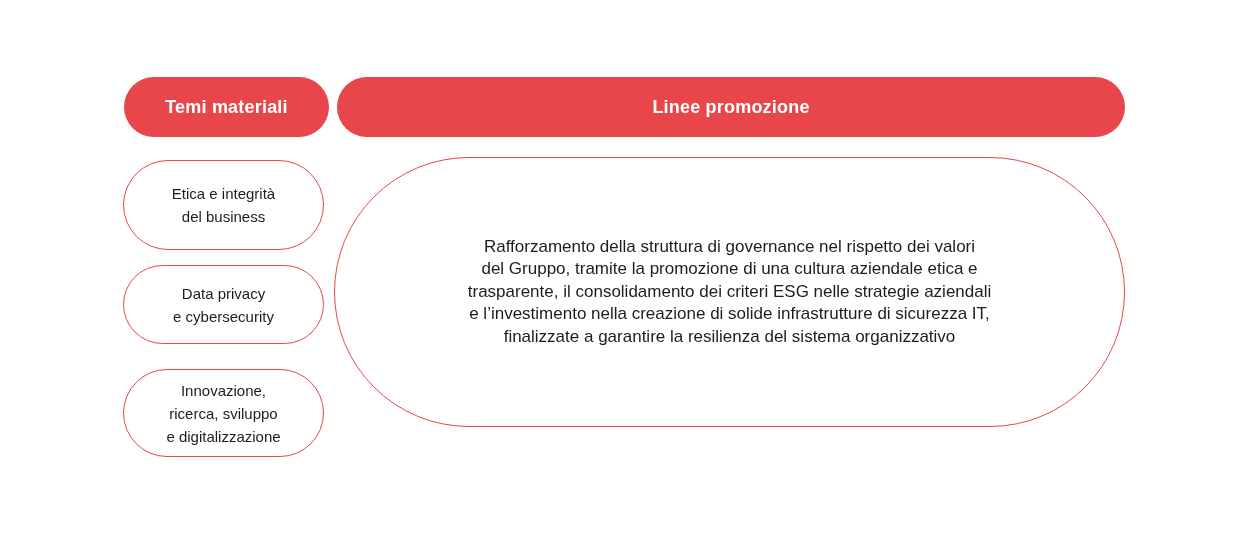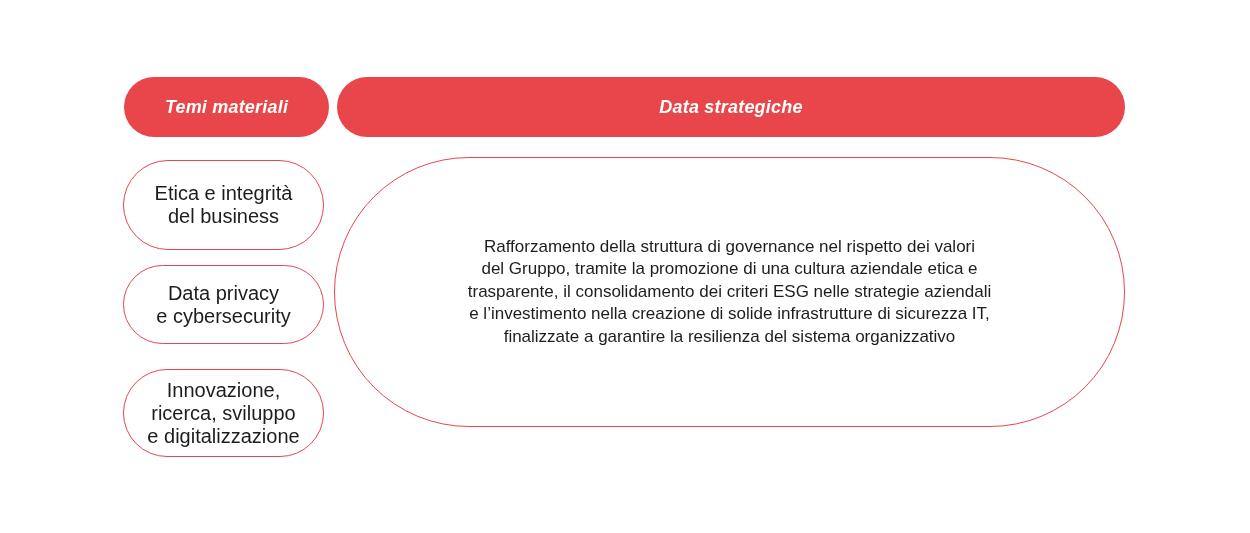--- a/index.html
+++ b/index.html
@@ -21,40 +21,39 @@
     height: 60px;
     display: flex;
     align-items: center;
     justify-content: center;
     background: var(--accent-red, #E8464B);
     color: #ffffff;
     font-weight: 700;
     font-size: 18px;
     letter-spacing: 0.2px;
     border-radius: 30px;
-    font-style: italic;
   }
   .header-temi  { left: 124px; width: 205px; }
   .header-linee { left: 337px; width: 788px; }
   .topic-box {
     position: absolute;
     left: 123px;
     width: 201px;
     border: 1px solid var(--accent-red, #E8464B);
     background: #ffffff;
     display: flex;
     align-items: center;
     justify-content: center;
   }
   .topic-1 { top: 160px; height: 90px;  border-radius: 45px; }
   .topic-2 { top: 265px; height: 79px;  border-radius: 45px; }
   .topic-3 { top: 369px; height: 88px; border-radius: 48px; }
   .topic-label {
     color: var(--text-dark, #1D1D1B);
-    font-size: 20px;
+    font-size: 15px;
     line-height: 23px;
     text-align: center;
     white-space: pre-line;
   }
   .strategy-box {
     position: absolute;
     left: 334px;
     top: 157px;
     width: 791px;
     height: 270px;
@@ -74,21 +73,21 @@
     padding: 0 40px;
   }
 </style>
 </head>
 <body>
 
 <div class="canvas">
 
   <div class="header-pill header-temi">Temi materiali</div>
 
-  <div class="header-pill header-linee">Data strategiche</div>
+  <div class="header-pill header-linee">Linee promozione</div>
 
   <div class="topic-box topic-1">
     <span class="topic-label">Etica e integrità
 del business</span>
   </div>
 
   <div class="topic-box topic-2">
     <span class="topic-label">Data privacy
 e cybersecurity</span>
   </div>

